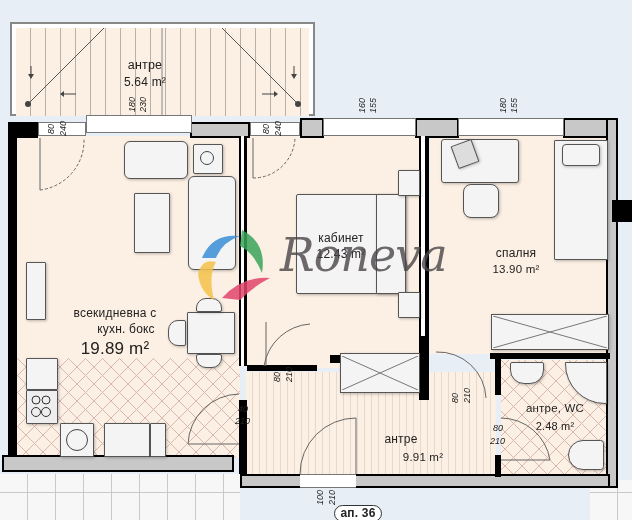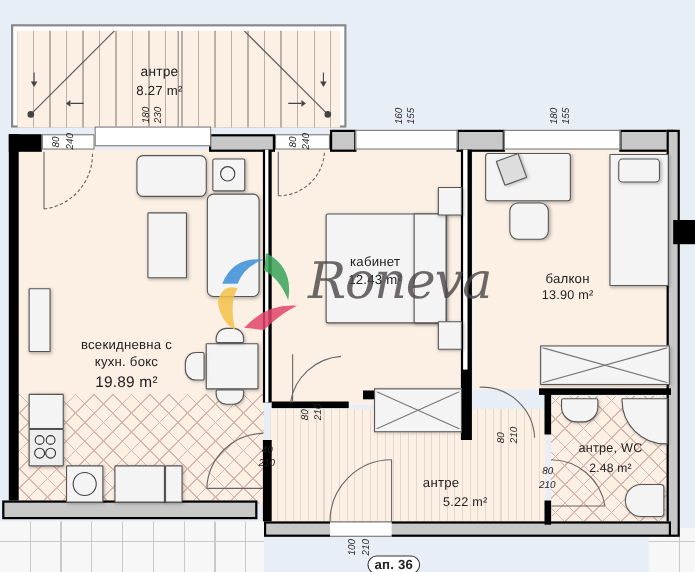--- a/index.html
+++ b/index.html
@@ -35,21 +35,21 @@
   <line x1="15" y1="38" x2="15" y2="48" stroke="#444"></line>
     <polygon points="12,46 18,46 15,51" fill="#444"></polygon>
   <line x1="278" y1="38" x2="278" y2="48" stroke="#444"></line>
     <polygon points="275,46 281,46 278,51" fill="#444"></polygon>
   <line x1="48" y1="66" x2="60" y2="66" stroke="#444"></line>
     <polygon points="48,63 48,69 44,66" fill="#444"></polygon>
   <line x1="246" y1="66" x2="258" y2="66" stroke="#444"></line>
     <polygon points="258,63 258,69 262,66" fill="#444"></polygon>
 </svg>
 <div class="label" style="left:115px;top:58px;width:60px;font-size:12.5px;">антре</div>
-<div class="label" style="left:115px;top:75px;width:60px;font-size:12px;">8.27 m²</div>
+<div class="label" style="left:115px;top:75px;width:60px;font-size:12px;">5.64 m²</div>
 <div class="dim" style="left:127px;top:112px;">180</div>
 <div class="dim" style="left:138px;top:112px;">230</div>
 
 <div class="abs ground" style="left:0;top:474px;width:240px;height:46px;"></div>
 <div class="abs ground" style="left:590px;top:480px;width:42px;height:40px;"></div>
 
 <div class="abs floor" style="left:16px;top:136px;width:224px;height:222px;"></div>
 <div class="abs floor tiles" style="left:16px;top:358px;width:224px;height:100px;background-color:#fcefe3;"></div>
 <div class="abs floor" style="left:247px;top:136px;width:172px;height:232px;"></div>
 <div class="abs floor stripes" style="left:246px;top:372px;width:250px;height:105px;background-color:#fcefe3;background-image:repeating-linear-gradient(90deg, transparent 0 6px, #e6d8cc 6px 7px);"></div>
@@ -163,31 +163,31 @@
 <svg class="abs" style="left:493px;top:316px;" width="114" height="32">
   <line x1="0" y1="0" x2="114" y2="32" stroke="#777"></line>
     <line x1="114" y1="0" x2="0" y2="32" stroke="#777"></line>
 </svg>
 
 <div class="furn" style="left:510px;top:362px;width:34px;height:22px;border-radius:2px 2px 14px 14px;"></div>
 <div class="furn" style="left:565px;top:362px;width:42px;height:42px;border-radius:0 0 0 40px;"></div>
 <div class="furn" style="left:568px;top:440px;width:36px;height:30px;border-radius:18px 4px 4px 18px;"></div>
 
 <div class="label" style="left:50px;top:306px;width:130px;">всекидневна с</div>
-<div class="label" style="left:50px;top:322px;width:130px;">кухн. бокс</div>
-<div class="label" style="left:50px;top:339px;width:130px;font-size:14px;">19.89 m²</div>
+<div class="label" style="left:61px;top:322px;width:130px;">кухн. бокс</div>
+<div class="label" style="left:50px;top:339px;width:130px;font-size:17px;">19.89 m²</div>
 
 <div class="label" style="left:306px;top:231px;width:70px;">кабинет</div>
 <div class="label" style="left:306px;top:247px;width:70px;font-size:12px;">12.43 m²</div>
 
-<div class="label" style="left:476px;top:246px;width:80px;">балкон</div>
+<div class="label" style="left:476px;top:246px;width:80px;">спалня</div>
 <div class="label" style="left:476px;top:263px;width:80px;font-size:11.5px;">13.90 m²</div>
 
 <div class="label" style="left:366px;top:432px;width:70px;">антре</div>
-<div class="label" style="left:388px;top:451px;width:70px;font-size:11.5px;">5.22 m²</div>
+<div class="label" style="left:388px;top:451px;width:70px;font-size:11.5px;">9.91 m²</div>
 
 <div class="label" style="left:515px;top:402px;width:80px;font-size:11.5px;">антре, WC</div>
 <div class="label" style="left:515px;top:420px;width:80px;font-size:11px;">2.48 m²</div>
 
 <div class="abs" style="left:334px;top:505px;width:48px;height:17px;border:1.5px solid #333;border-radius:9px;background:#fff;box-sizing:border-box;"></div>
 <div class="label" style="left:334px;top:506px;width:48px;font-size:12px;font-weight:bold;">ап. 36</div>
 
 <svg class="abs" style="left:192px;top:228px;opacity:0.85;" width="80" height="76">
   <path d="M10 30 Q20 5 48 8 Q30 14 24 30 Z" fill="#3b8fd8"></path>
   <path d="M50 2 Q75 15 70 45 Q62 25 48 18 Z" fill="#3aa55a"></path>

